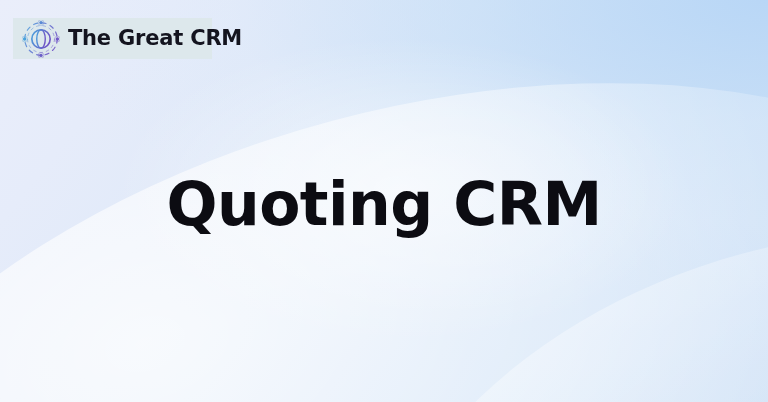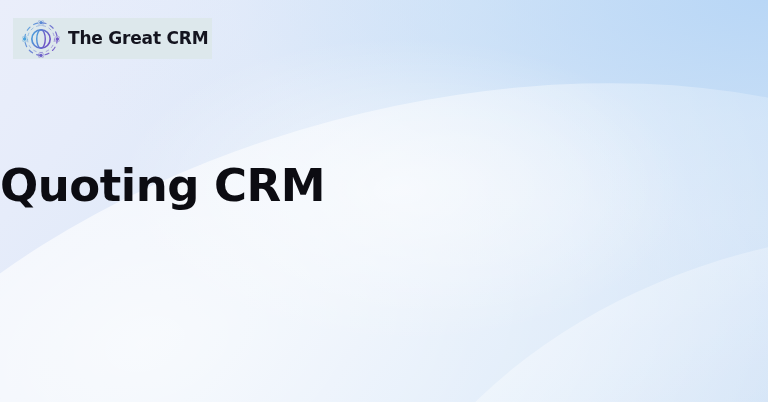--- a/index.html
+++ b/index.html
@@ -114,37 +114,37 @@
     width: 38px;
     height: 38px;
     margin-left: 9px;
     margin-right: 8px;
     flex: 0 0 auto;
     display: block;
   }
 
   #brand-name {
     font-family: "DejaVu Sans", sans-serif;
-    font-size: 17px;
+    font-size: 21px;
     font-weight: 700;
     letter-spacing: -0.2px;
     color: #14141f;
     white-space: nowrap;
     line-height: 1;
   }
 
   
   #page-title {
     position: absolute;
     left: 0;
     right: 0;
     top: 131px;
-    text-align: left;
+    text-align: center;
     font-family: "DejaVu Sans", sans-serif;
-    font-size: 45px;
+    font-size: 60px;
     font-weight: 700;
     letter-spacing: -0.5px;
     color: #0c0c12;
     line-height: 1.1;
     white-space: nowrap;
   }
 </style>
 </head>
 <body>
 

